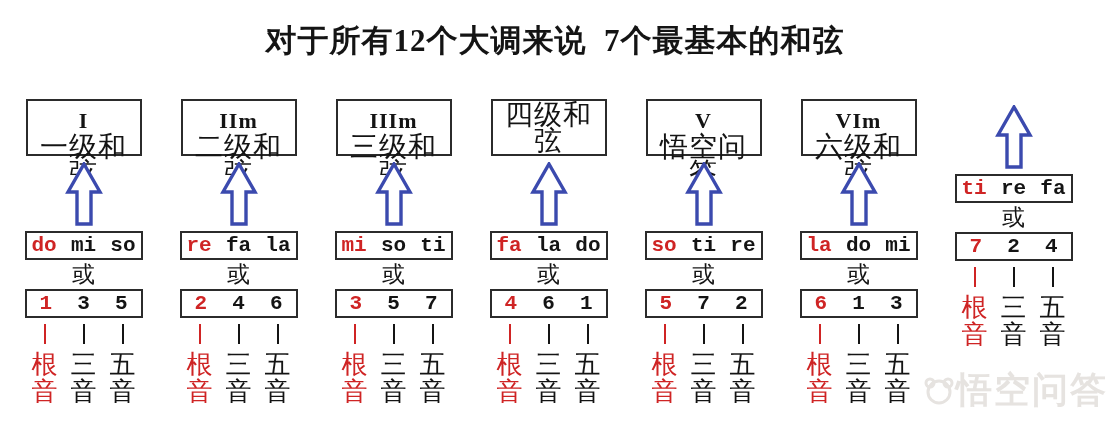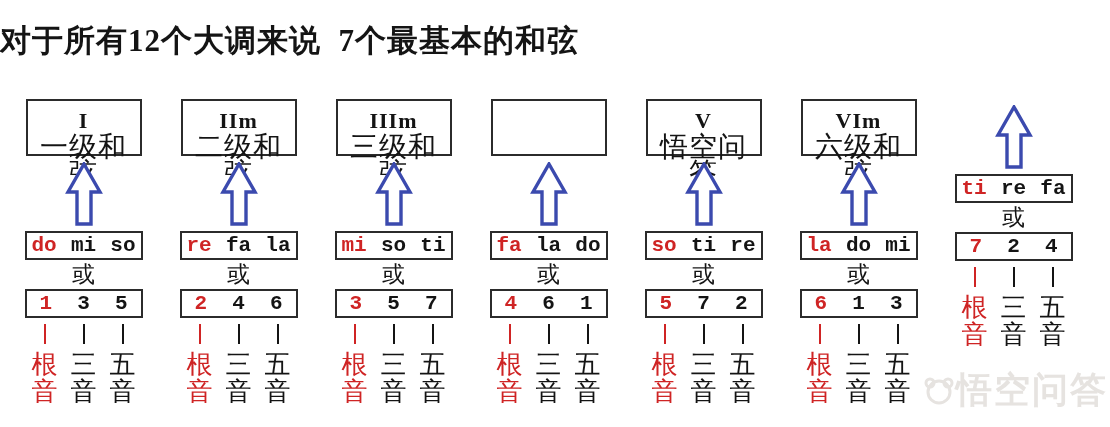--- a/index.html
+++ b/index.html
@@ -4,21 +4,21 @@
 <style>
   html,body { margin:0; padding:0; background:#ffffff; }
   .page {
     position:relative; width:1110px; height:427px; background:#ffffff;
     overflow:hidden;
     font-family:"Liberation Serif","DejaVu Serif",serif;
     color:var(--ink,#141414);
   }
   .title {
     position:absolute; top:20px; left:0; width:100%;
-    font-size:31px; font-weight:700;
+    text-align:center; font-size:31px; font-weight:700;
     letter-spacing:1px; white-space:pre; color:var(--ink,#141414);
   }
   .columns {
     position:absolute; top:99px; left:6px;
     display:flex; z-index:1;
   }
   .col { width:155px; display:flex; flex-direction:column; align-items:center; }
   .chord-box {
     box-sizing:border-box; width:116px; height:57px;
     border:2px solid var(--border,#2b2b2b); background:#fff;
@@ -180,20 +180,21 @@
       <div class="stack s2">
         <div class="tick"></div>
         <div class="tchar t1">五</div>
         <div class="tchar t2">音</div>
       </div>
     </div>
   </div>
 
   <div class="col">
     <div class="chord-box">
+      <div class="cname">四级和弦</div>
     </div>
     <svg class="arrow" width="38" height="64" viewBox="0 0 38 64">
       <polygon points="19,2 35,30 26,30 26,62 12,62 12,30 3,30" fill="#ffffff" stroke="var(--blue,#3b4aae)" stroke-width="3.4" stroke-linejoin="miter"></polygon>
     </svg>
     <div class="tone-row-box note-box">
       <span class="n0 red">fa</span>
           <span class="n1">la</span>
           <span class="n2">do</span>
     </div>
     <div class="or or-label">或</div>

